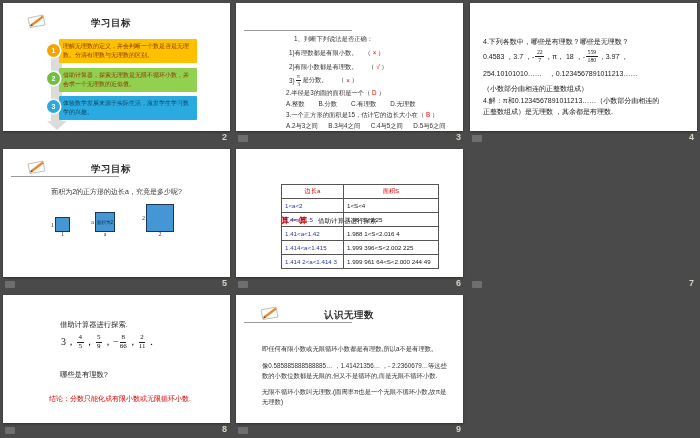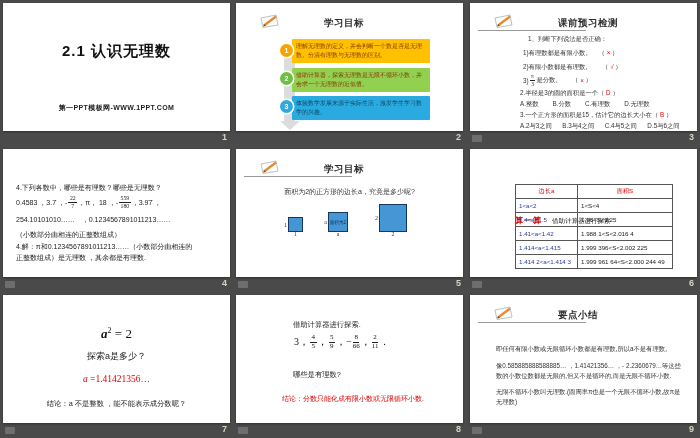--- a/index.html
+++ b/index.html
@@ -86,27 +86,20 @@
   .s8-conc{position:absolute;left:46px;top:99px;font-size:7px;color:#e00000;}
   
   .s9-body{position:absolute;left:26px;right:12px;top:49px;font-size:6.3px;color:#333;line-height:1.55;}
   .s9-body p{margin:0 0 7px;}
 </style>
 </head>
 <body>
 
 <div class="board">
 
-  <div class="cell">
-    <div class="thumb">
-      <div class="s1-title">2.1  认识无理数</div>
-      <div class="s1-sub">第一PPT模板网-WWW.1PPT.COM</div>
-    </div>
-    <div class="pagenum">1</div>
-  </div>
 
   <div class="cell">
     <div class="thumb">
       <div class="hdr">
         <span>
           <svg width="20" height="14" viewBox="0 0 20 14">
             <polygon points="1,4 16,1 18,11 3,13.5" fill="#fdfdfd" stroke="#b0b0b0" stroke-width="0.8"></polygon>
             <line x1="4" y1="11.5" x2="16" y2="2.5" stroke="#e8892b" stroke-width="2.2"></line>
             <polygon points="3,12.5 6,11.5 4.2,10.2" fill="#4d4d4d"></polygon>
           </svg>
@@ -119,30 +112,20 @@
       <div class="s2-box s2-box3">体验数学发展来源于实际生活，激发学生学习数学的兴趣。</div>
       <div class="s2-circle s2-c1">1</div>
       <div class="s2-circle s2-c2">2</div>
       <div class="s2-circle s2-c3">3</div>
     </div>
     <div class="pagenum">2</div>
   </div>
 
   <div class="cell">
     <div class="thumb">
-      <div class="hdr">
-        <span>
-          <svg width="20" height="14" viewBox="0 0 20 14">
-            <polygon points="1,4 16,1 18,11 3,13.5" fill="#fdfdfd" stroke="#b0b0b0" stroke-width="0.8"></polygon>
-            <line x1="4" y1="11.5" x2="16" y2="2.5" stroke="#e8892b" stroke-width="2.2"></line>
-            <polygon points="3,12.5 6,11.5 4.2,10.2" fill="#4d4d4d"></polygon>
-          </svg>
-        </span>
-        <span class="htext">课前预习检测</span>
-      </div>
       <div class="hline"></div>
       <div class="s3-line" style="left:58px;top:32px;">1、判断下列说法是否正确：</div>
       <div class="s3-line pre" style="left:53px;top:46px;"><span>1)有理数都是有限小数。    （ </span><span class="red">×</span><span> ）</span></div>
       <div class="s3-line pre" style="left:53px;top:60px;"><span>2)有限小数都是有理数。      （ </span><span class="red">√</span><span> ）</span></div>
       <div class="s3-line pre" style="left:53px;top:71px;display:flex;align-items:center;">
         <span>3)</span><span class="frac s3-frac"><span class="n">π</span><span class="d">3</span></span><span>是分数。      （ </span><span class="red">×</span><span> ）</span>
       </div>
       <div class="s3-line pre" style="left:50px;top:86px;"><span>2.半径是3的圆的面积是一个（ </span><span class="red">D</span><span> ）</span></div>
       <div class="s3-line pre" style="left:50px;top:97px;">A.整数        B.分数        C.有理数        D.无理数</div>
       <div class="s3-line pre" style="left:50px;top:108px;"><span>3.一个正方形的面积是15，估计它的边长大小在（ </span><span class="red">B</span><span> ）</span></div>
@@ -242,26 +225,20 @@
           <td class="c2">1.999 961 64&lt;S&lt;2.000 244 49</td>
         </tr>
       </tbody>
         </table>
     </div>
     <div class="pagenum">6</div>
     <div class="cmark"></div>
   </div>
 
   <div class="cell">
-    <div class="thumb">
-      <div class="s7-eq"><i>a</i><sup>2</sup><span> = 2</span></div>
-      <div class="s7-explore">探索a是多少？</div>
-      <div class="s7-value"><i>a</i><span> =1.41421356…</span></div>
-      <div class="s7-conc">结论：a 不是整数 ，能不能表示成分数呢？</div>
-    </div>
     <div class="pagenum">7</div>
     <div class="cmark"></div>
   </div>
 
   <div class="cell">
     <div class="thumb">
       <div class="s8-prompt">借助计算器进行探索.</div>
       <div class="s8-math">
         <span>3，</span>
           <span class="frac s8-frac">
@@ -295,21 +272,21 @@
   <div class="cell">
     <div class="thumb">
       <div class="hdr">
         <span>
           <svg width="20" height="14" viewBox="0 0 20 14">
             <polygon points="1,4 16,1 18,11 3,13.5" fill="#fdfdfd" stroke="#b0b0b0" stroke-width="0.8"></polygon>
             <line x1="4" y1="11.5" x2="16" y2="2.5" stroke="#e8892b" stroke-width="2.2"></line>
             <polygon points="3,12.5 6,11.5 4.2,10.2" fill="#4d4d4d"></polygon>
           </svg>
         </span>
-        <span class="htext">要点小结</span>
+        <span class="htext">认识无理数</span>
       </div>
       <div class="hline"></div>
       <div class="s9-body">
         <p>即任何有限小数或无限循环小数都是有理数,所以a不是有理数。</p>
         <p>像0.585885888588885… ，1.41421356… ，- 2.2360679…等这些数的小数位数都是无限的,但又不是循环的,而是无限不循环小数.</p>
         <p>无限不循环小数叫无理数.(圆周率π也是一个无限不循环小数,故π是无理数)</p>
       </div>
     </div>
     <div class="pagenum">9</div>
     <div class="cmark"></div>

